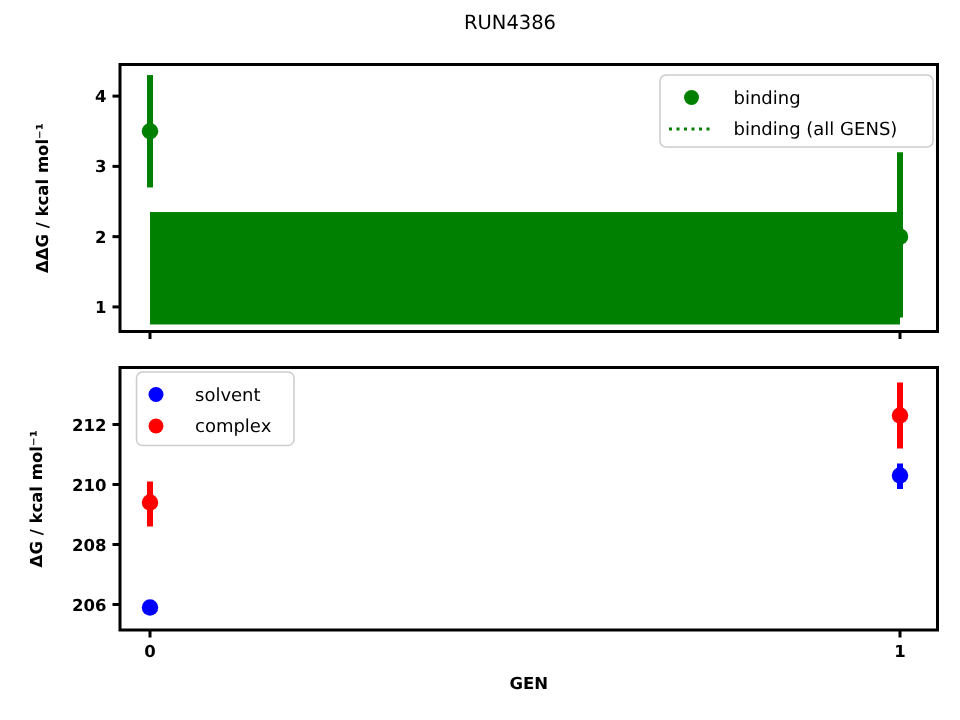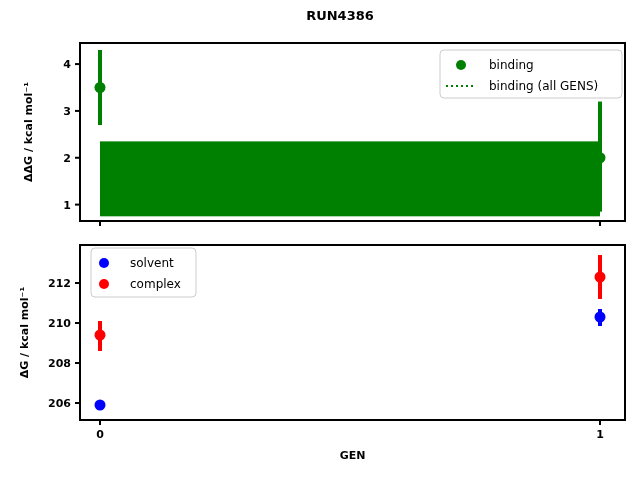--- a/index.html
+++ b/index.html
@@ -2,21 +2,21 @@
 <html><head>
 <meta charset="utf-8">
 <style>
   html,body { margin:0; padding:0; background:#ffffff; }
   .figure {
     position:relative; width:640px; height:480px; background:#ffffff;
     font-family:"DejaVu Sans", sans-serif; overflow:hidden;
   }
   .fig-title {
     position:absolute; top:8px; left:80px; width:520px;
-    text-align:center; font-size:13px; font-weight:bold; color:#000;
+    text-align:center; font-size:13px; font-weight:normal; color:#000;
   }
   svg { position:absolute; top:0; left:0; }
   .tick  { font-family:"DejaVu Sans", sans-serif; font-size:11px; font-weight:bold; fill:#000; }
   .axlabel { font-family:"DejaVu Sans", sans-serif; font-size:11px; font-weight:bold; fill:#000; }
   .legend-text { font-family:"DejaVu Sans", sans-serif; font-size:12px; fill:#000; }
 </style>
 </head>
 <body>
 
 <div class="figure">

